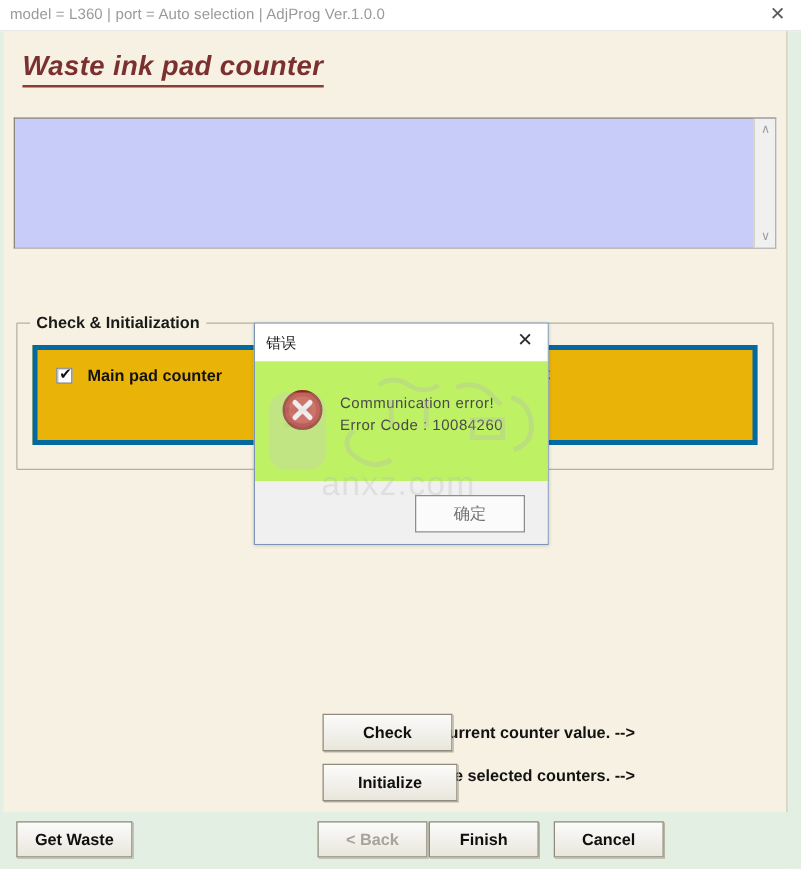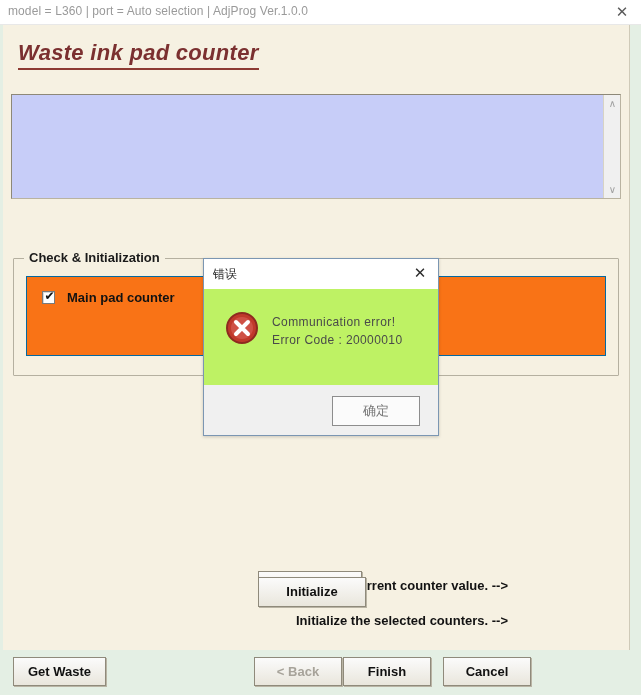--- a/index.html
+++ b/index.html
@@ -85,22 +85,22 @@
     margin-top: 16px;
   }
   #group-legend {
     position: absolute; left: 10px; top: -9px;
     background: #f6f1e2; padding: 0 5px;
     font-size: 13px; font-weight: bold; color: #1a1a1a;
   }
   #inner-panel {
     position: absolute; left: 12px; top: 17px;
     width: 580px; height: 80px;
-    background: #f97316;
-    border: 1px solid #0369a1;
+    background: #eab308;
+    border: 4px solid #0369a1;
   }
   #chk-row {
     position: absolute; left: 15px; top: 13px;
     display: flex; align-items: center;
   }
   .checkbox-box {
     width: 13px; height: 13px; background: #ffffff;
     border: 1px solid #7a7a7a;
     position: relative; margin-right: 12px;
     box-shadow: inset 1px 1px 0 #d8d8d8;
@@ -147,21 +147,21 @@
   }
   .btn.disabled { color: #a7a39a; }
 
   #row-check { left: 255px; top: 546px; width: 250px; height: 30px; }
   #btn-check {
     position: absolute; left: 255px; top: 546px;
     width: 104px; height: 30px; line-height: 28px;
   }
   #row-init { left: 255px; top: 581px; width: 250px; height: 30px; }
   #btn-initialize {
-    position: absolute; left: 255px; top: 552px;
+    position: absolute; left: 255px; top: 586px;
     width: 108px; height: 30px; line-height: 28px;
   }
 
   
   #footer {
     position: absolute; left: 3px; top: 650px; width: 627px; height: 45px;
     background: #e4efe4;
   }
   #btn-get-status {
     position: absolute; left: 10px; top: 7px;
@@ -298,22 +298,37 @@
     <div id="dlg-body">
       <div id="error-icon">
         <svg width="34" height="34" viewBox="0 0 34 34">
           <circle cx="17" cy="17" r="15" fill="#c0392b" stroke="#8e2a20" stroke-width="2"></circle>
           <circle cx="17" cy="17" r="11" fill="#cf5146"></circle>
           <path d="M11 11 L23 23 M23 11 L11 23" stroke="#ffffff" stroke-width="4" stroke-linecap="round"></path>
         </svg>
       </div>
       <div id="dlg-message">
         <span class="line">Communication error!</span>
-        <span class="line">Error Code : 20000010</span>
+        <span class="line">Error Code : 10084260</span>
       </div>
     </div>
     <div id="dlg-buttonbar">
       <div class="btn" id="btn-ok">确定</div>
     </div>
   </div>
 
+  <div id="watermark">
+    <svg width="225" height="115" viewBox="0 0 225 115">
+      <g fill="none" stroke="#b5b5b5" stroke-width="4">
+        <rect x="2" y="14" width="46" height="62" rx="14" fill="#c9c9c9" stroke="none"></rect>
+        <path d="M14 28 h22 M14 40 h22"></path>
+        <path d="M90 8 q12 -8 24 0 q12 8 24 0"></path>
+        <path d="M100 20 v22 M128 20 v22"></path>
+        <path d="M152 10 q14 -6 26 4 l10 10"></path>
+        <path d="M165 36 h24 v14 h-24 z"></path>
+        <path d="M196 18 q14 4 16 20 q2 16 -14 22"></path>
+        <path d="M70 44 q-12 12 2 22 q14 10 28 2"></path>
+      </g>
+      <text x="44" y="96" font-family="Liberation Sans, sans-serif" font-size="27" fill="#b9b9b9" letter-spacing="1">anxz.com</text>
+    </svg>
+  </div>
 
 </div>
 
 </body></html>

